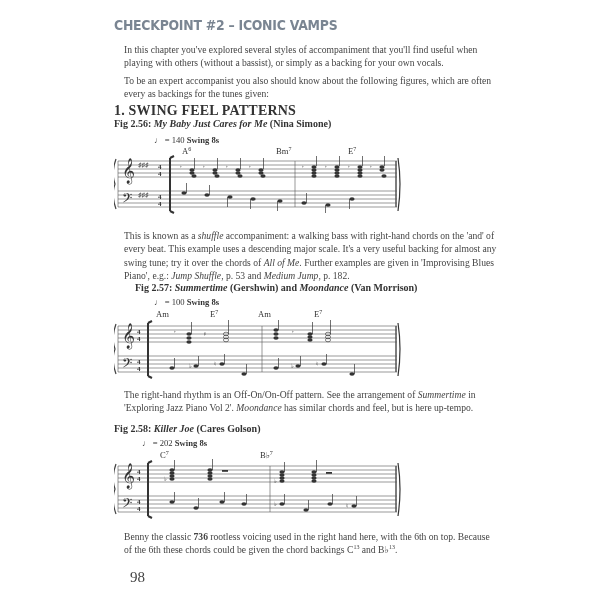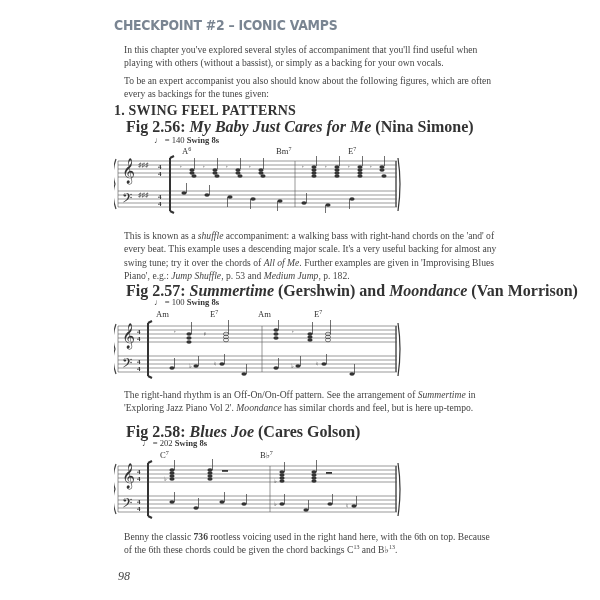--- a/index.html
+++ b/index.html
@@ -1,28 +1,28 @@
 <!DOCTYPE html>
 <html><head>
   <meta charset="utf-8">
   <style>
     html, body { margin: 0; padding: 0; background: #ffffff; }
     body { width: 600px; height: 600px; position: relative; overflow: hidden; font-family: "Liberation Serif", "DejaVu Serif", serif; color: #3a3a3a; }
     .page { position: absolute; left: 114px; top: 0; width: 380px; }
     .heading { position: absolute; left: 0; top: 17px; font-family: "DejaVu Sans", "Liberation Sans", sans-serif; font-weight: bold; font-size: 14.5px; letter-spacing: -0.3px; color: #7a8592; transform: scaleX(0.86); transform-origin: left top; white-space: nowrap; }
     .para { position: absolute; left: 10px; width: 375px; font-size: 9.6px; line-height: 13.3px; color: #444; }
     .section { position: absolute; left: 0; font-weight: bold; font-size: 14px; color: #333; letter-spacing: 0.2px; }
-    .fig { position: absolute; left: 12px; font-weight: bold; font-size: 16px; color: #333; white-space: nowrap; }
+    .fig { position: absolute; left: 0; font-weight: bold; font-size: 10px; color: #333; white-space: nowrap; }
     .fig i { font-weight: bold; }
     .tempo { position: absolute; font-size: 8.6px; color: #333; white-space: nowrap; }
     .tempo b { font-weight: bold; text-align: center; }
     .chord { position: absolute; font-size: 8.6px; color: #333; white-space: nowrap; }
     .chord sup { font-size: 6px; vertical-align: 3px; line-height: 0; }
     .score { position: absolute; left: 0; }
-    .pagenum { position: absolute; left: 4px; top: 569px; font-size: 12px; color: #444; font-style: italic; }
+    .pagenum { position: absolute; left: 16px; top: 569px; font-size: 15px; color: #444; }
     sup { font-size: 6px; line-height: 0; }
   </style>
 </head>
 <body>
 
 <div class="page">
 
   <div class="heading">CHECKPOINT #2 – ICONIC VAMPS</div>
 
   <div class="para" style="top:43px;">In this chapter you've explored several styles of accompaniment that you'll find useful when playing with others (without a bassist), or simply as a backing for your own vocals.</div>
@@ -137,21 +137,21 @@
         <text x="211" y="14">𝄾</text>
         <text x="234" y="14">𝄾</text>
         <text x="256" y="14">𝄾</text>
       </g>
   </svg>
 
   <div class="para" style="top:229px;">
     <span>This is known as a </span><i>shuffle</i><span> accompaniment: a walking bass with right-hand chords on the 'and' of every beat. This example uses a descending major scale. It's a very useful backing for almost any swing tune; try it over the chords of </span><i>All of Me</i><span>. Further examples are given in 'Improvising Blues Piano', e.g.: </span><i>Jump Shuffle</i><span>, p. 53 and </span><i>Medium Jump</i><span>, p. 182.</span>
   </div>
 
-  <div class="fig" style="top:282px;">
+  <div class="fig" style="top:282px;margin-left:21px;">
     <span>Fig 2.57:</span>
     <i>Summertime</i>
     <span>(Gershwin) and</span>
     <i>Moondance</i>
     <span>(Van Morrison)</span>
   </div>
   <div class="tempo" style="left:40px; top:297px;">
     <span>♩</span>
     <span>= 100</span>
     <b>Swing 8s</b>
@@ -238,21 +238,21 @@
         <text x="202" y="48">♮</text>
       </g>
   </svg>
 
   <div class="para" style="top:388px;">
     <span>The right-hand rhythm is an Off-On/On-Off pattern. See the arrangement of </span><i>Summertime</i><span> in 'Exploring Jazz Piano Vol 2'. </span><i>Moondance</i><span> has similar chords and feel, but is here up-tempo.</span>
   </div>
 
   <div class="fig" style="top:423px;">
     <span>Fig 2.58:</span>
-    <i>Blues Joe</i>
+    <i>Killer Joe</i>
     <span>(Cares Golson)</span>
   </div>
   <div class="tempo" style="left:28px; top:438px;">
     <span>♩</span>
     <span>= 202</span>
     <b>Swing 8s</b>
   </div>
   <div class="chord" style="left:46px; top:450px;"><span>C</span><sup>7</sup></div>
   <div class="chord" style="left:146px; top:450px;"><span>B♭</span><sup>7</sup></div>
 

